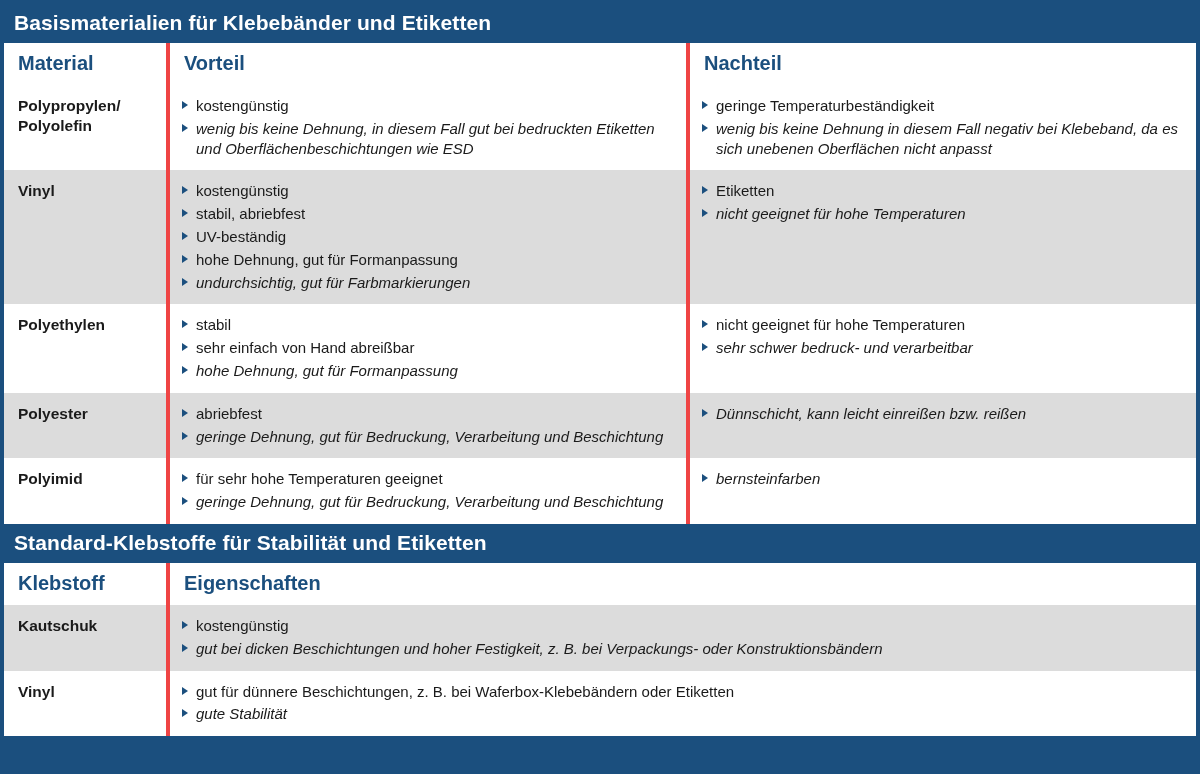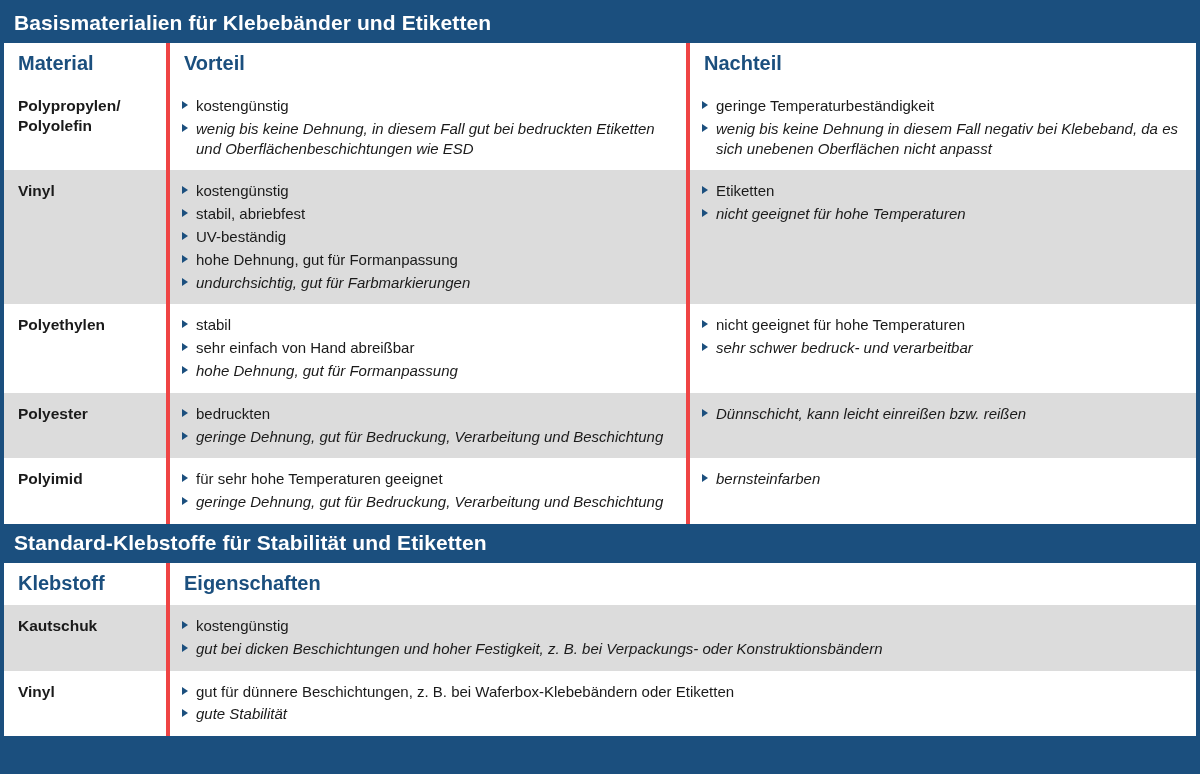--- a/index.html
+++ b/index.html
@@ -163,21 +163,21 @@
             <li><span>nicht geeignet für hohe Temperaturen</span></li>
             <li><span>sehr schwer bedruck- und verarbeitbar</span></li>
           </ul>
         </td>
       </tr>
 
       <tr class="row-gray">
         <td class="matcell">Polyester</td>
         <td class="listcell sep-left">
           <ul class="bl">
-            <li><span>bedruckten</span></li>
+            <li><span>abriebfest</span></li>
             <li><span>geringe Dehnung, gut für Bedruckung, Verarbeitung und Beschichtung</span></li>
           </ul>
         </td>
         <td class="listcell sep-left">
           <ul class="bl">
             <li><span>Dünnschicht, kann leicht einreißen bzw. reißen</span></li>
           </ul>
         </td>
       </tr>
 

